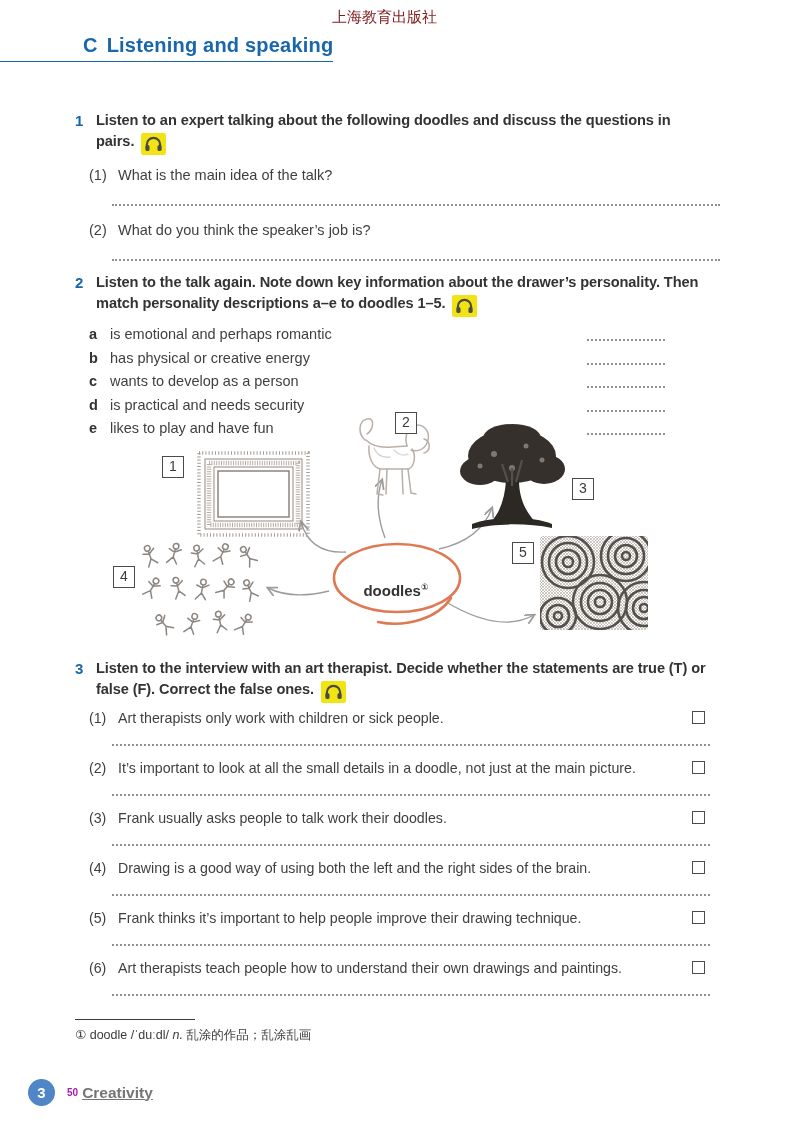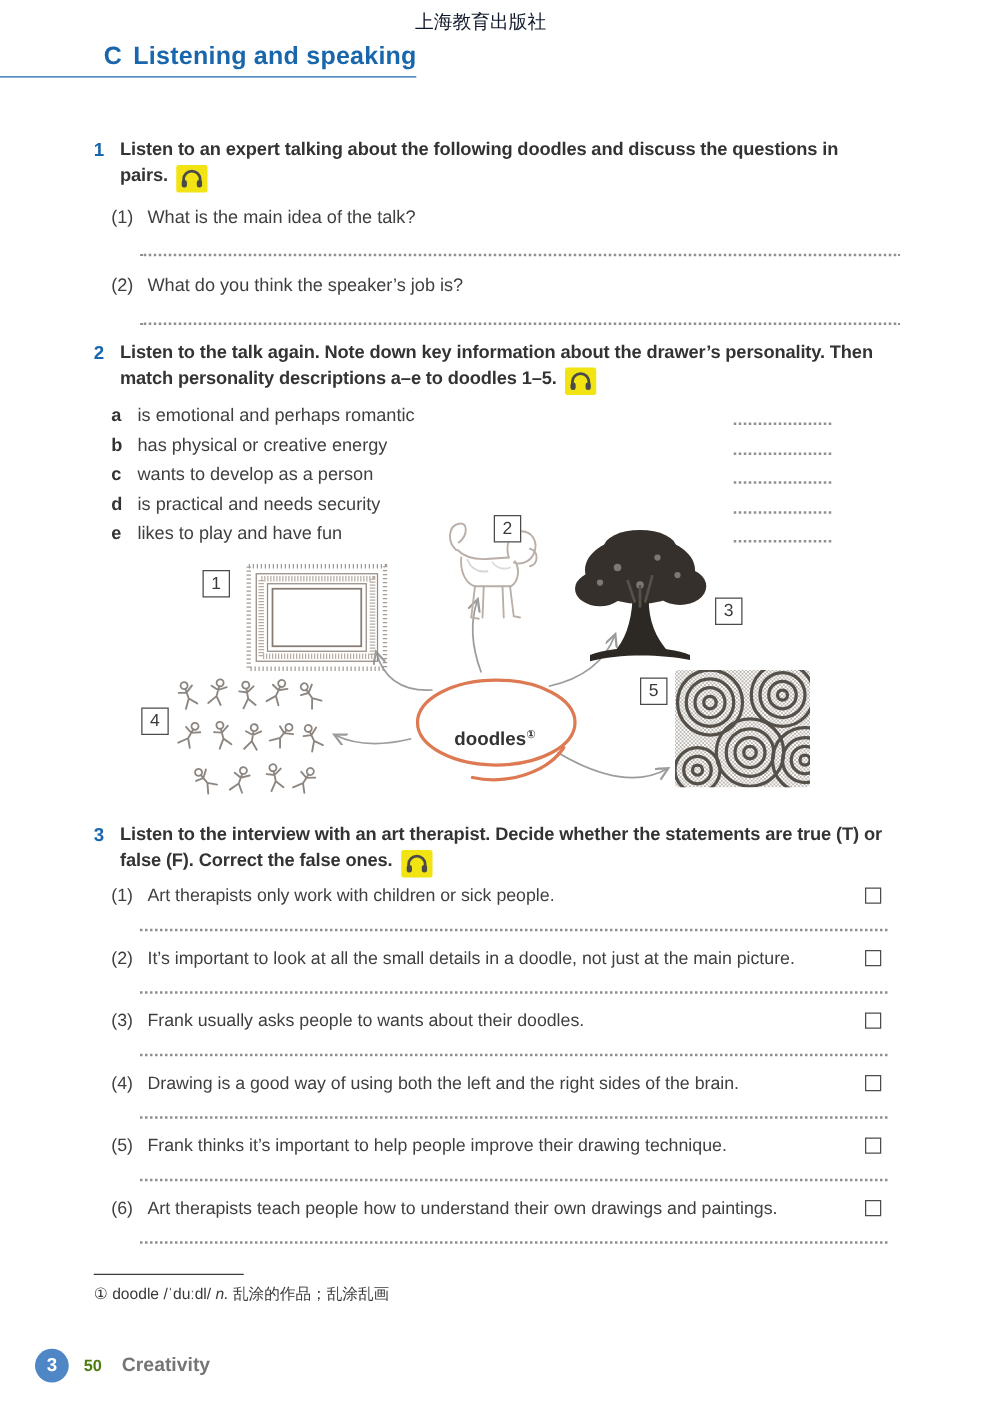--- a/index.html
+++ b/index.html
@@ -6,21 +6,21 @@
   html,body { background:#fff; }
   body {
     width:794px; height:1123px; position:relative;
     font-family:"Liberation Sans","DejaVu Sans",sans-serif;
     color:#3f3f3f; overflow:hidden;
   }
   .abs { position:absolute; }
 
   
   .publisher { top:8px; left:0; width:769px; text-align:center;
-    font-family:"DejaVu Serif","Liberation Serif",serif; font-size:15px; color:#0f172a; }
+    font-family:"DejaVu Serif","Liberation Serif",serif; font-size:15px; color:#7f1d1d; }
 
   .section-heading { top:34px; left:83px; font-size:20px; font-weight:bold;
     color:#1866ab; letter-spacing:0.2px; }
   .section-heading .letter { margin-right:9px; }
   .heading-underline { top:61px; left:0; width:333px; height:0;
     border-bottom:1.6px solid #1866ab; }
 
   
   .ex { left:75px; width:632px; }
   .ex-head { display:grid; grid-template-columns:21px 1fr; }
@@ -60,22 +60,22 @@
   
   .footnote-rule { top:1019px; left:75px; width:120px; height:0; border-bottom:1.4px solid #3a3a3a; }
   .footnote { top:1027px; left:75px; font-size:12.5px; color:#3a3a3a; }
   .footnote .pos { font-style:italic; }
   .footer { top:1079px; left:28px; display:flex; align-items:center; }
   .unit-badge { width:27px; height:27px; background:#4e86c6; border-radius:50%;
     color:#fff; font-weight:bold; font-size:15px; text-align:center; line-height:27px;
     position:relative; }
   .unit-badge::after { content:""; position:absolute; left:3px; bottom:-3px;
     width:8px; height:8px; background:#4e86c6; border-radius:1px; transform:rotate(20deg); z-index:-1; }
-  .page-number { margin-left:12px; font-weight:bold; font-size:13px; color:#4d7c0f; }
-  .unit-title { margin-left:16px; font-weight:bold; font-size:15.5px; color:#757575; }
+  .page-number { margin-left:12px; font-weight:bold; font-size:10px; color:#a21caf; }
+  .unit-title { margin-left:4px; font-weight:bold; font-size:15.5px; color:#757575;text-decoration:underline; }
 </style>
 </head>
 <body>
 
 <div class="abs publisher">上海教育出版社</div>
 
 <div class="abs section-heading">
   <span class="letter">C</span><span>Listening and speaking</span>
 </div>
 <div class="abs heading-underline"></div>
@@ -294,21 +294,21 @@
 
   <div class="stmt-row">
     <span class="stmt-label">(2)</span>
     <span class="stmt-text">It’s important to look at all the small details in a doodle, not just at the main picture.</span>
     <span class="tf-checkbox"></span>
   </div>
   <div class="correction-line"></div>
 
   <div class="stmt-row">
     <span class="stmt-label">(3)</span>
-    <span class="stmt-text">Frank usually asks people to wants about their doodles.</span>
+    <span class="stmt-text">Frank usually asks people to talk work their doodles.</span>
     <span class="tf-checkbox"></span>
   </div>
   <div class="correction-line"></div>
 
   <div class="stmt-row">
     <span class="stmt-label">(4)</span>
     <span class="stmt-text">Drawing is a good way of using both the left and the right sides of the brain.</span>
     <span class="tf-checkbox"></span>
   </div>
   <div class="correction-line"></div>

